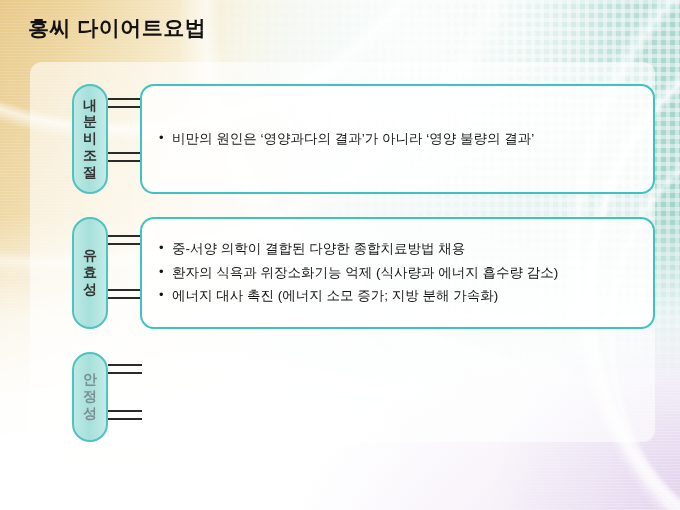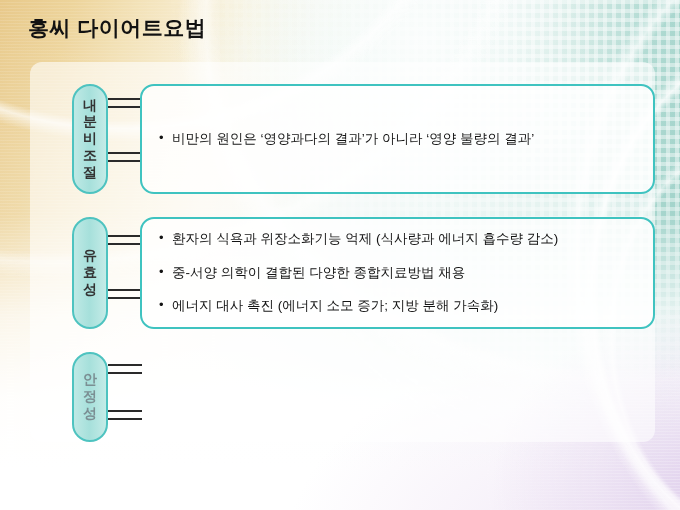--- a/index.html
+++ b/index.html
@@ -212,21 +212,21 @@
     right: 0;
     height: 100%;
     border: 2px solid #3fc3c0;
     border-radius: 14px;
     background: rgba(255,255,255,0.72);
     box-sizing: border-box;
     display: flex;
     flex-direction: column;
     justify-content: center;
     padding: 0 14px 0 30px;
-    gap: 17px;
+    gap: 7px;
   }
   .bullet {
     position: relative;
     font-size: 13.5px;
     color: #141414;
     line-height: 1.25;
     white-space: nowrap;
   }
   .bullet::before {
     content: "•";
@@ -276,22 +276,22 @@
       <div class="pill">
         <span>유</span>
         <span>효</span>
         <span>성</span>
       </div>
       <div class="connector">
         <div class="cgroup" style="top:18px"></div>
         <div class="cgroup" style="top:72px"></div>
       </div>
       <div class="card">
+        <div class="bullet">중-서양 의학이 결합된 다양한 종합치료방법 채용</div>
         <div class="bullet">환자의 식욕과 위장소화기능 억제 (식사량과 에너지 흡수량 감소)</div>
-        <div class="bullet">중-서양 의학이 결합된 다양한 종합치료방법 채용</div>
         <div class="bullet">에너지 대사 촉진 (에너지 소모 증가; 지방 분해 가속화)</div>
       </div>
     </div>
 
     <div class="row row-2">
       <div class="pill dim">
         <span>안</span>
         <span>정</span>
         <span>성</span>
       </div>

